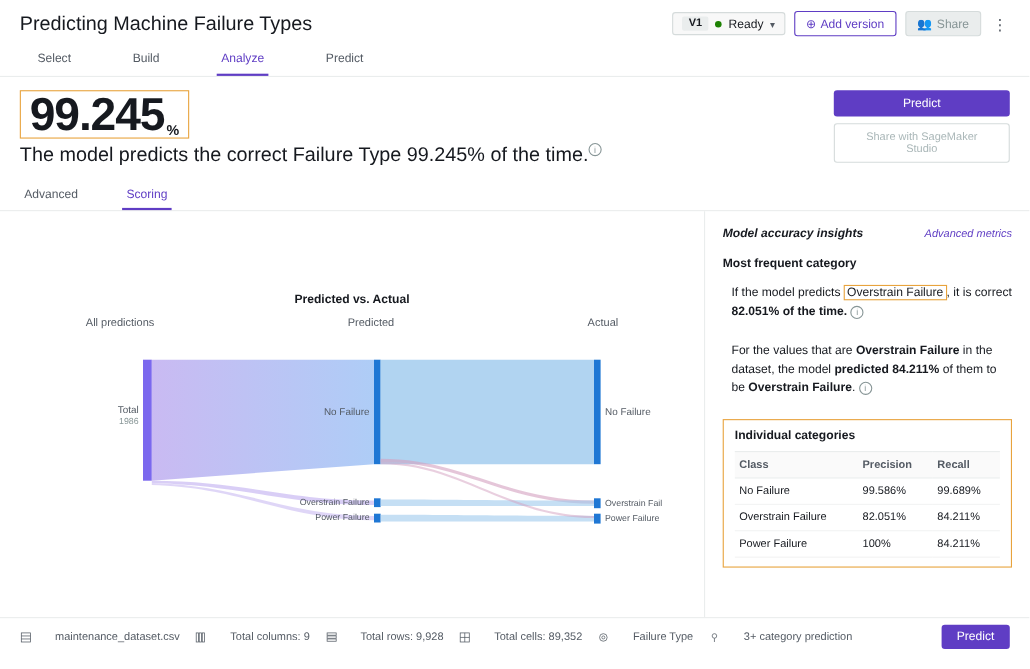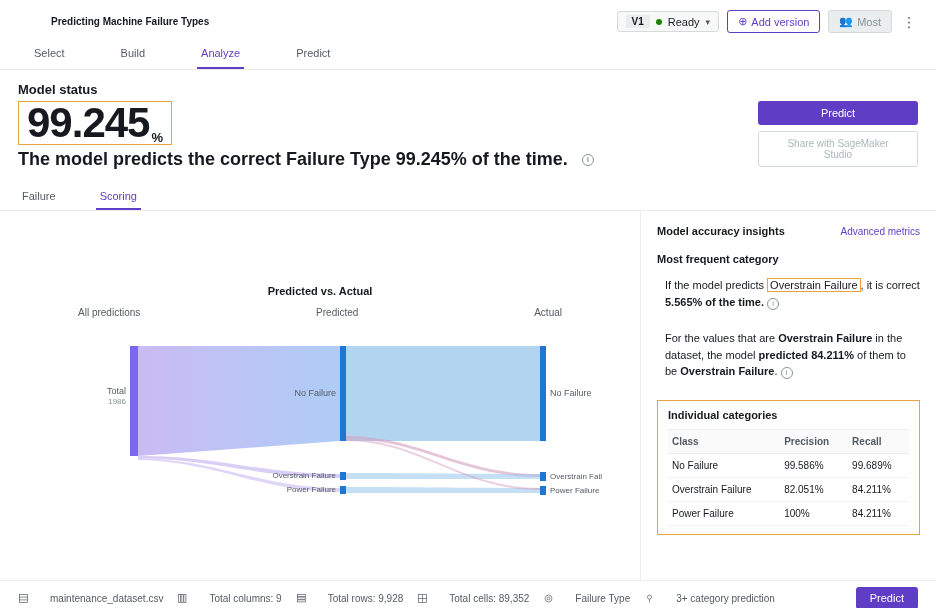--- a/index.html
+++ b/index.html
@@ -1,53 +1,53 @@
 <!DOCTYPE html>
 <html><head>
 <meta charset="utf-8">
 <style>
 * { box-sizing: border-box; margin: 0; padding: 0; }
 body { font-family: -apple-system, BlinkMacSystemFont, "Segoe UI", Arial, sans-serif; font-size: 12px; color: #16191f; background: #fff; width: 936px; height: 608px; overflow: hidden; }
 .header { display: flex; align-items: center; justify-content: space-between; padding: 10px 18px 6px 18px; }
-.title { font-size: 10px; font-weight: 700; margin-left: 33px; }
+.title { font-size: 18px; font-weight: 400; }
 .header-right { display: flex; align-items: center; gap: 8px; }
 .version-pill { display: flex; align-items: center; gap: 6px; border: 1px solid #d5dbdb; border-radius: 3px; padding: 3px 8px; font-size: 11px; background: #f8f8f8; cursor: pointer; }
 .version-pill .v { background: #eaeded; border-radius: 2px; padding: 1px 6px; font-weight: 600; font-size: 10px; }
 .dot-green { width: 6px; height: 6px; background: #1d8102; border-radius: 50%; display: inline-block; }
 .chev { font-size: 9px; color: #545b64; }
 .btn-outline { border: 1px solid #5f3dc4; color: #5f3dc4; background: #fff; padding: 4px 10px; border-radius: 3px; font-size: 11px; cursor: pointer; display: flex; align-items: center; gap: 4px; }
 .btn-disabled { border: 1px solid #d5dbdb; background: #eaeded; color: #879596; padding: 4px 10px; border-radius: 3px; font-size: 11px; display: flex; align-items: center; gap: 4px; }
 .kebab { width: 18px; text-align: center; cursor: pointer; color: #545b64; font-size: 14px; }
 .tabs { display: flex; gap: 48px; padding: 0 30px; border-bottom: 1px solid #eaeded; }
 .tab { padding: 8px 4px; font-size: 11px; color: #545b64; cursor: pointer; border-bottom: 2px solid transparent; }
 .tab.active { color: #5f3dc4; border-bottom-color: #5f3dc4; font-weight: 500; }
 .section { padding: 12px 18px 6px 18px; }
 .status-label { font-size: 13px; font-weight: 700; margin-bottom: 4px; }
 .accuracy-row { display: flex; justify-content: space-between; align-items: flex-start; }
 .accuracy-box { border: 1px solid #e8a33d; padding: 0 8px; display: inline-flex; align-items: flex-end; line-height: 1; }
 .accuracy-num { font-size: 42px; font-weight: 800; letter-spacing: -1px; }
 .accuracy-pct { font-size: 13px; font-weight: 600; margin-top: 6px; margin-left: 2px; }
-.accuracy-desc { font-size: 18px; font-weight: 700; margin-top: 4px; display: flex; align-items: center; gap: 14px; }
+.accuracy-desc { font-size: 18px; font-weight: 400; margin-top: 4px; display: flex; align-items: flex-start; gap: 0; }
 .info-icon { display: inline-flex; width: 12px; height: 12px; border: 1px solid #879596; border-radius: 50%; align-items: center; justify-content: center; font-size: 8px; color: #879596; }
 .right-actions { display: flex; flex-direction: column; gap: 6px; width: 160px; }
 .btn-primary { background: #5f3dc4; color: #fff; border: none; padding: 6px 0; border-radius: 3px; font-size: 11px; cursor: pointer; text-align: center; }
 .btn-secondary-disabled { border: 1px solid #d5dbdb; color: #aab7b8; background: #fff; padding: 6px 16px; border-radius: 3px; font-size: 10px; text-align: center; }
 .subtabs { display: flex; gap: 36px; padding: 0 18px; border-bottom: 1px solid #eaeded; margin-top: 8px; }
 .subtab { padding: 6px 4px; font-size: 11px; color: #545b64; cursor: pointer; border-bottom: 2px solid transparent; }
 .subtab.active { color: #5f3dc4; border-bottom-color: #5f3dc4; }
 .main-row { display: flex; height: 370px; border-bottom: 1px solid #eaeded; }
 .chart-panel { flex: 1; padding: 14px 18px; position: relative; }
 .insights-panel { width: 296px; border-left: 1px solid #eaeded; padding: 14px 16px; font-size: 11px; overflow-y: auto; }
 .chart-title { text-align: center; font-size: 11px; font-weight: 700; margin-top: 60px; }
 .col-headers { display: flex; justify-content: space-between; font-size: 10px; color: #545b64; margin-top: 10px; padding: 0 60px; }
 .sankey { position: relative; height: 180px; margin-top: 18px; }
 .sankey svg { width: 100%; height: 100%; }
 .node-label { font-size: 9px; fill: #545b64; }
 .node-label-sm { font-size: 8px; fill: #879596; }
-.insights-head { display: flex; justify-content: space-between; align-items: center; margin-bottom: 16px; }
+.insights-head { display: flex; justify-content: space-between; align-items: center; margin-bottom: 16px; font-style: italic; }
 .insights-head .t { font-weight: 700; font-size: 11px; }
 .link { color: #5f3dc4; font-size: 10px; cursor: pointer; }
 .mfc-label { font-weight: 700; font-size: 11px; margin-bottom: 12px; }
 .insight-block { font-size: 11px; line-height: 1.5; margin-bottom: 20px; padding-left: 8px; }
 .highlight-box { border: 1px solid #e8a33d; padding: 0 2px; }
 .cat-box { border: 1px solid #e8a33d; padding: 8px 10px; }
 .cat-title { font-weight: 700; font-size: 11px; margin-bottom: 8px; }
 .cat-table { width: 100%; border-collapse: collapse; font-size: 10px; }
 .cat-table th { text-align: left; font-weight: 600; padding: 6px 4px; border-top: 1px solid #eaeded; border-bottom: 1px solid #eaeded; color: #545b64; background:#fafafa;}
 .cat-table td { padding: 6px 4px; border-bottom: 1px solid #f2f3f3; }
@@ -68,55 +68,54 @@
       <span class="dot-green"></span>
       <span>Ready</span>
       <span class="chev">▾</span>
     </div>
     <button class="btn-outline">
       <span>⊕</span>
       <span>Add version</span>
     </button>
     <div class="btn-disabled">
       <span>👥</span>
-      <span>Most</span>
+      <span>Share</span>
     </div>
     <div class="kebab">⋮</div>
   </div>
 </div>
 
 <div class="tabs">
   <div class="tab">Select</div>
   <div class="tab">Build</div>
   <div class="tab active">Analyze</div>
   <div class="tab">Predict</div>
 </div>
 
 <div class="section">
-  <div class="status-label">Model status</div>
   <div class="accuracy-row">
     <div>
       <div class="accuracy-box">
         <span class="accuracy-num">99.245</span>
         <span class="accuracy-pct">%</span>
       </div>
       <div class="accuracy-desc">
         <span>The model predicts the correct Failure Type 99.245% of the time.</span>
         <span class="info-icon">i</span>
       </div>
     </div>
     <div class="right-actions">
       <button class="btn-primary">Predict</button>
       <div class="btn-secondary-disabled">Share with SageMaker Studio</div>
     </div>
   </div>
 </div>
 
 <div class="subtabs">
-  <div class="subtab">Failure</div>
+  <div class="subtab">Advanced</div>
   <div class="subtab active">Scoring</div>
 </div>
 
 <div class="main-row">
   <div class="chart-panel">
     <div class="chart-title">Predicted vs. Actual</div>
     <div class="col-headers">
       <span>All predictions</span>
       <span>Predicted</span>
       <span>Actual</span>
@@ -163,21 +162,21 @@
     </div>
   </div>
 
   <div class="insights-panel">
     <div class="insights-head">
       <span class="t">Model accuracy insights</span>
       <span class="link">Advanced metrics</span>
     </div>
     <div class="mfc-label">Most frequent category</div>
     <div class="insight-block">
-      <span>If the model predicts </span><span class="highlight-box">Overstrain Failure</span><span>, it is correct </span><b>5.565% of the time.</b> <span class="info-icon">i</span>
+      <span>If the model predicts </span><span class="highlight-box">Overstrain Failure</span><span>, it is correct </span><b>82.051% of the time.</b> <span class="info-icon">i</span>
     </div>
     <div class="insight-block">
       <span>For the values that are </span><b>Overstrain Failure</b><span> in the dataset, the model </span><b>predicted 84.211%</b><span> of them to be </span><b>Overstrain Failure</b>. <span class="info-icon">i</span>
     </div>
     <div class="cat-box">
       <div class="cat-title">Individual categories</div>
       <table class="cat-table">
         <thead>
             <tr>
           <th>Class</th>

